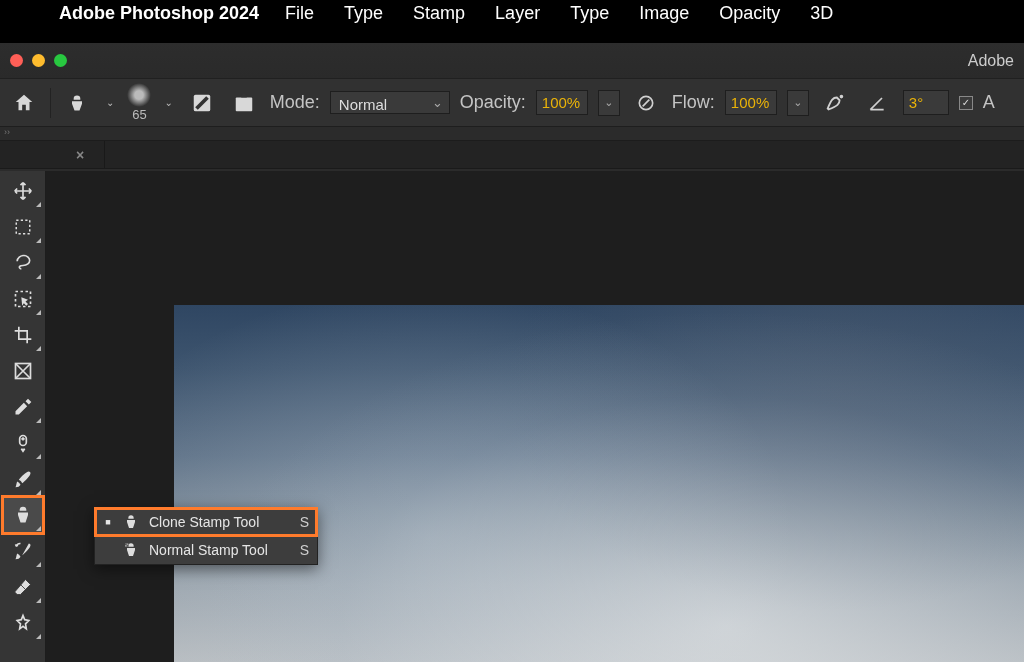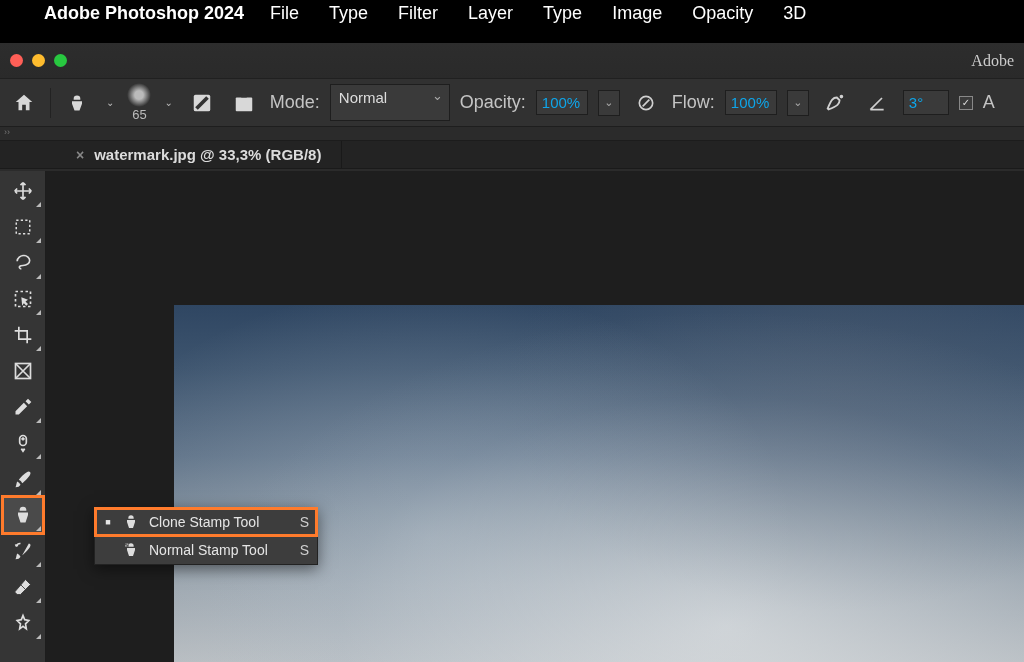--- a/index.html
+++ b/index.html
@@ -1,42 +1,42 @@
 <!DOCTYPE html>
 <html><head>
 <meta charset="utf-8">
 <style>
   * { box-sizing: border-box; margin: 0; padding: 0; }
   html, body { width: 1024px; height: 662px; overflow: hidden; font-family: -apple-system, Helvetica, Arial, sans-serif; }
   body { background: #000; color: #ddd; }
 
   
-  .menubar { height: 26px; display: flex; align-items: center; padding: 0 20px; color: #fff; font-size: 18px; font-weight: 500; background:#000;text-align:right; }
+  .menubar { height: 26px; display: flex; align-items: center; padding: 0 35px; color: #fff; font-size: 18px; font-weight: 500; background:#000;text-align:right; }
   .menubar .apple { font-size: 22px; margin-right: 24px; }
   .menubar .appname { font-weight: 700; margin-right: 26px; }
   .menubar .item { margin-right: 30px; cursor: default; }
 
   
   .window { position: absolute; left: 0; right: 0; top: 42px; bottom: 0; background: #2b2b2b; border-top: 1px solid #000; }
-  .titlebar { height: 36px; display: flex; align-items: center; justify-content: space-between; padding: 0 10px; background: linear-gradient(#2d2d2d,#2a2a2a); border-bottom: 1px solid #202020; font-family: Liberation Serif, serif; }
+  .titlebar { height: 36px; display: flex; align-items: center; justify-content: space-between; padding: 0 10px; background: linear-gradient(#2d2d2d,#2a2a2a); border-bottom: 1px solid #202020; }
   .lights { display: flex; gap: 9px; align-items: center; }
   .light { width: 13px; height: 13px; border-radius: 50%; }
   .light.red { background:#ff5f57; } .light.yellow { background:#febc2e; } .light.green { background:#28c840; }
   .title-right { color:#ccc; font-size:16px; }
 
   
   .options { height: 48px; display:flex; align-items:center; gap:10px; padding: 0 8px; background:#313131; border-bottom:1px solid #1e1e1e; }
   .opt-btn { width:32px; height:34px; display:flex; align-items:center; justify-content:center; color:#ddd; }
   .chev { font-size:10px; color:#bbb; padding:0 3px;}
   .brush-prev { display:flex; flex-direction:column; align-items:center; color:#bbb; font-size:13px;}
   .brush-dot { width:24px; height:24px; border-radius:50%; background: radial-gradient(circle at 50% 50%, #bbb 0%, #bbb 25%, rgba(187,187,187,0) 70%);}
   .label { color:#c4c4c4; font-size:18px; }
-  .select { background:#3a3a3a; border:1px solid #1e1e1e; color:#ddd; padding:4px 18px 14px 8px; font-size:15px; position:relative; min-width:120px;}
+  .select { background:#3a3a3a; border:1px solid #1e1e1e; color:#ddd; padding:4px 18px 0 8px; font-size:15px; position:relative; min-width:120px;}
   .select::after { content:"⌄"; position:absolute; right:6px; top:3px; color:#aaa; font-size:13px;}
-  .valbox { background:#3a3a3a; border:1px solid #1e1e1e; color:#0ea5e9; padding:3px 5px; font-size:15px; min-width:52px; display:inline-block;}
+  .valbox { background:#3a3a3a; border:1px solid #1e1e1e; color:#eab308; padding:3px 5px; font-size:15px; min-width:52px; display:inline-block;}
   .smallbtn { width:22px; height:26px; background:#3a3a3a; border:1px solid #1e1e1e; display:flex; align-items:center; justify-content:center; font-size:11px; color:#aaa;}
   .cb { width:14px; height:14px; background:#3a3a3a; border:1px solid #888; display:inline-flex; align-items:center; justify-content:center; font-size:10px; color:#ddd;}
 
   
   .dockrow { height:14px; background:#2b2b2b; border-bottom:1px solid #1c1c1c; color:#777; font-size:9px; padding-left:4px;}
   .tabbar { height:28px; display:flex; align-items:center; background:#232323; border-bottom:1px solid #1a1a1a;}
   .doctab { padding:0 20px; color:#dcdcdc; font-size:15px; font-weight:600; display:flex; align-items:center; gap:10px; height:100%; border-right:1px solid #191919;}
   .doctab .close { color:#888; font-size:14px; }
 
   
@@ -65,21 +65,21 @@
   svg { display:block; }
 </style>
 </head>
 <body>
 
 <div class="menubar">
   <span class="apple"></span>
   <span class="appname">Adobe Photoshop 2024</span>
   <span class="item">File</span>
   <span class="item">Type</span>
-  <span class="item">Filter</span>
+  <span class="item">Stamp</span>
   <span class="item">Layer</span>
   <span class="item">Type</span>
   <span class="item">Image</span>
   <span class="item">Opacity</span>
   <span class="item">3D</span>
 </div>
 
 <div class="window">
 
   <div class="titlebar">
@@ -149,21 +149,20 @@
     <span class="valbox" style="min-width:46px">3°</span>
     <span class="cb">✓</span>
     <span class="label">A</span>
   </div>
 
   <div class="dockrow">››</div>
 
   <div class="tabbar" style="padding-left:56px;">
     <div class="doctab">
       <span class="close">×</span>
-      <span>watermark.jpg @ 33,3% (RGB/8)</span>
     </div>
   </div>
 
   <div class="body">
     <div class="toolbox">
       <div class="tool">
           <svg width="20" height="20" viewBox="0 0 24 24" fill="none" stroke="#ddd" stroke-width="2">
             <path d="M12 2v20M2 12h20M12 2l-3 3M12 2l3 3M12 22l-3-3M12 22l3-3M2 12l3-3M2 12l3 3M22 12l-3-3M22 12l-3 3"></path>
           </svg>
           <span class="tri"></span>

